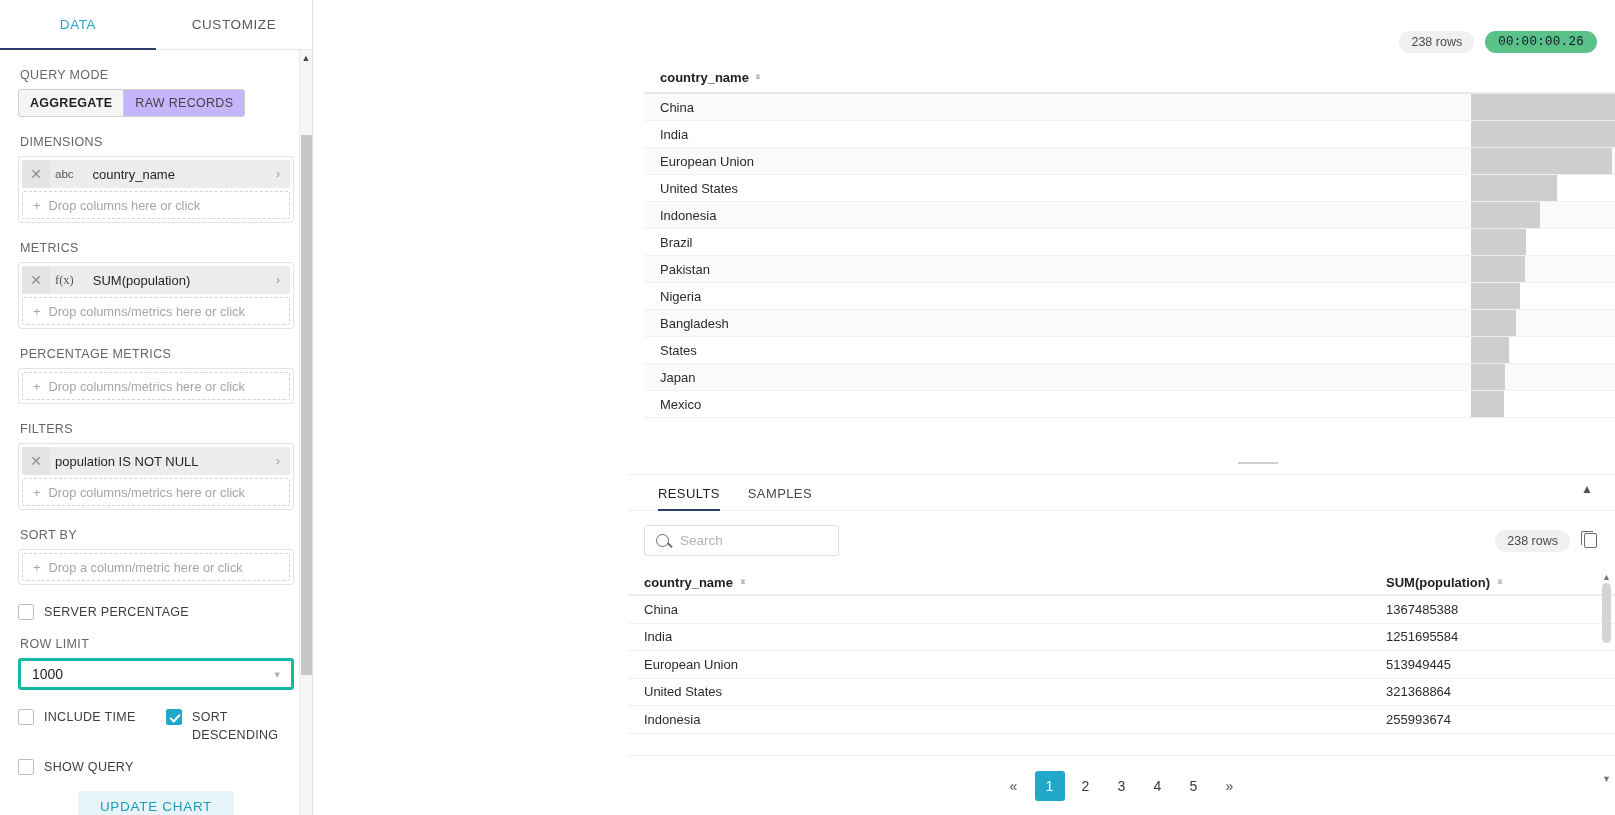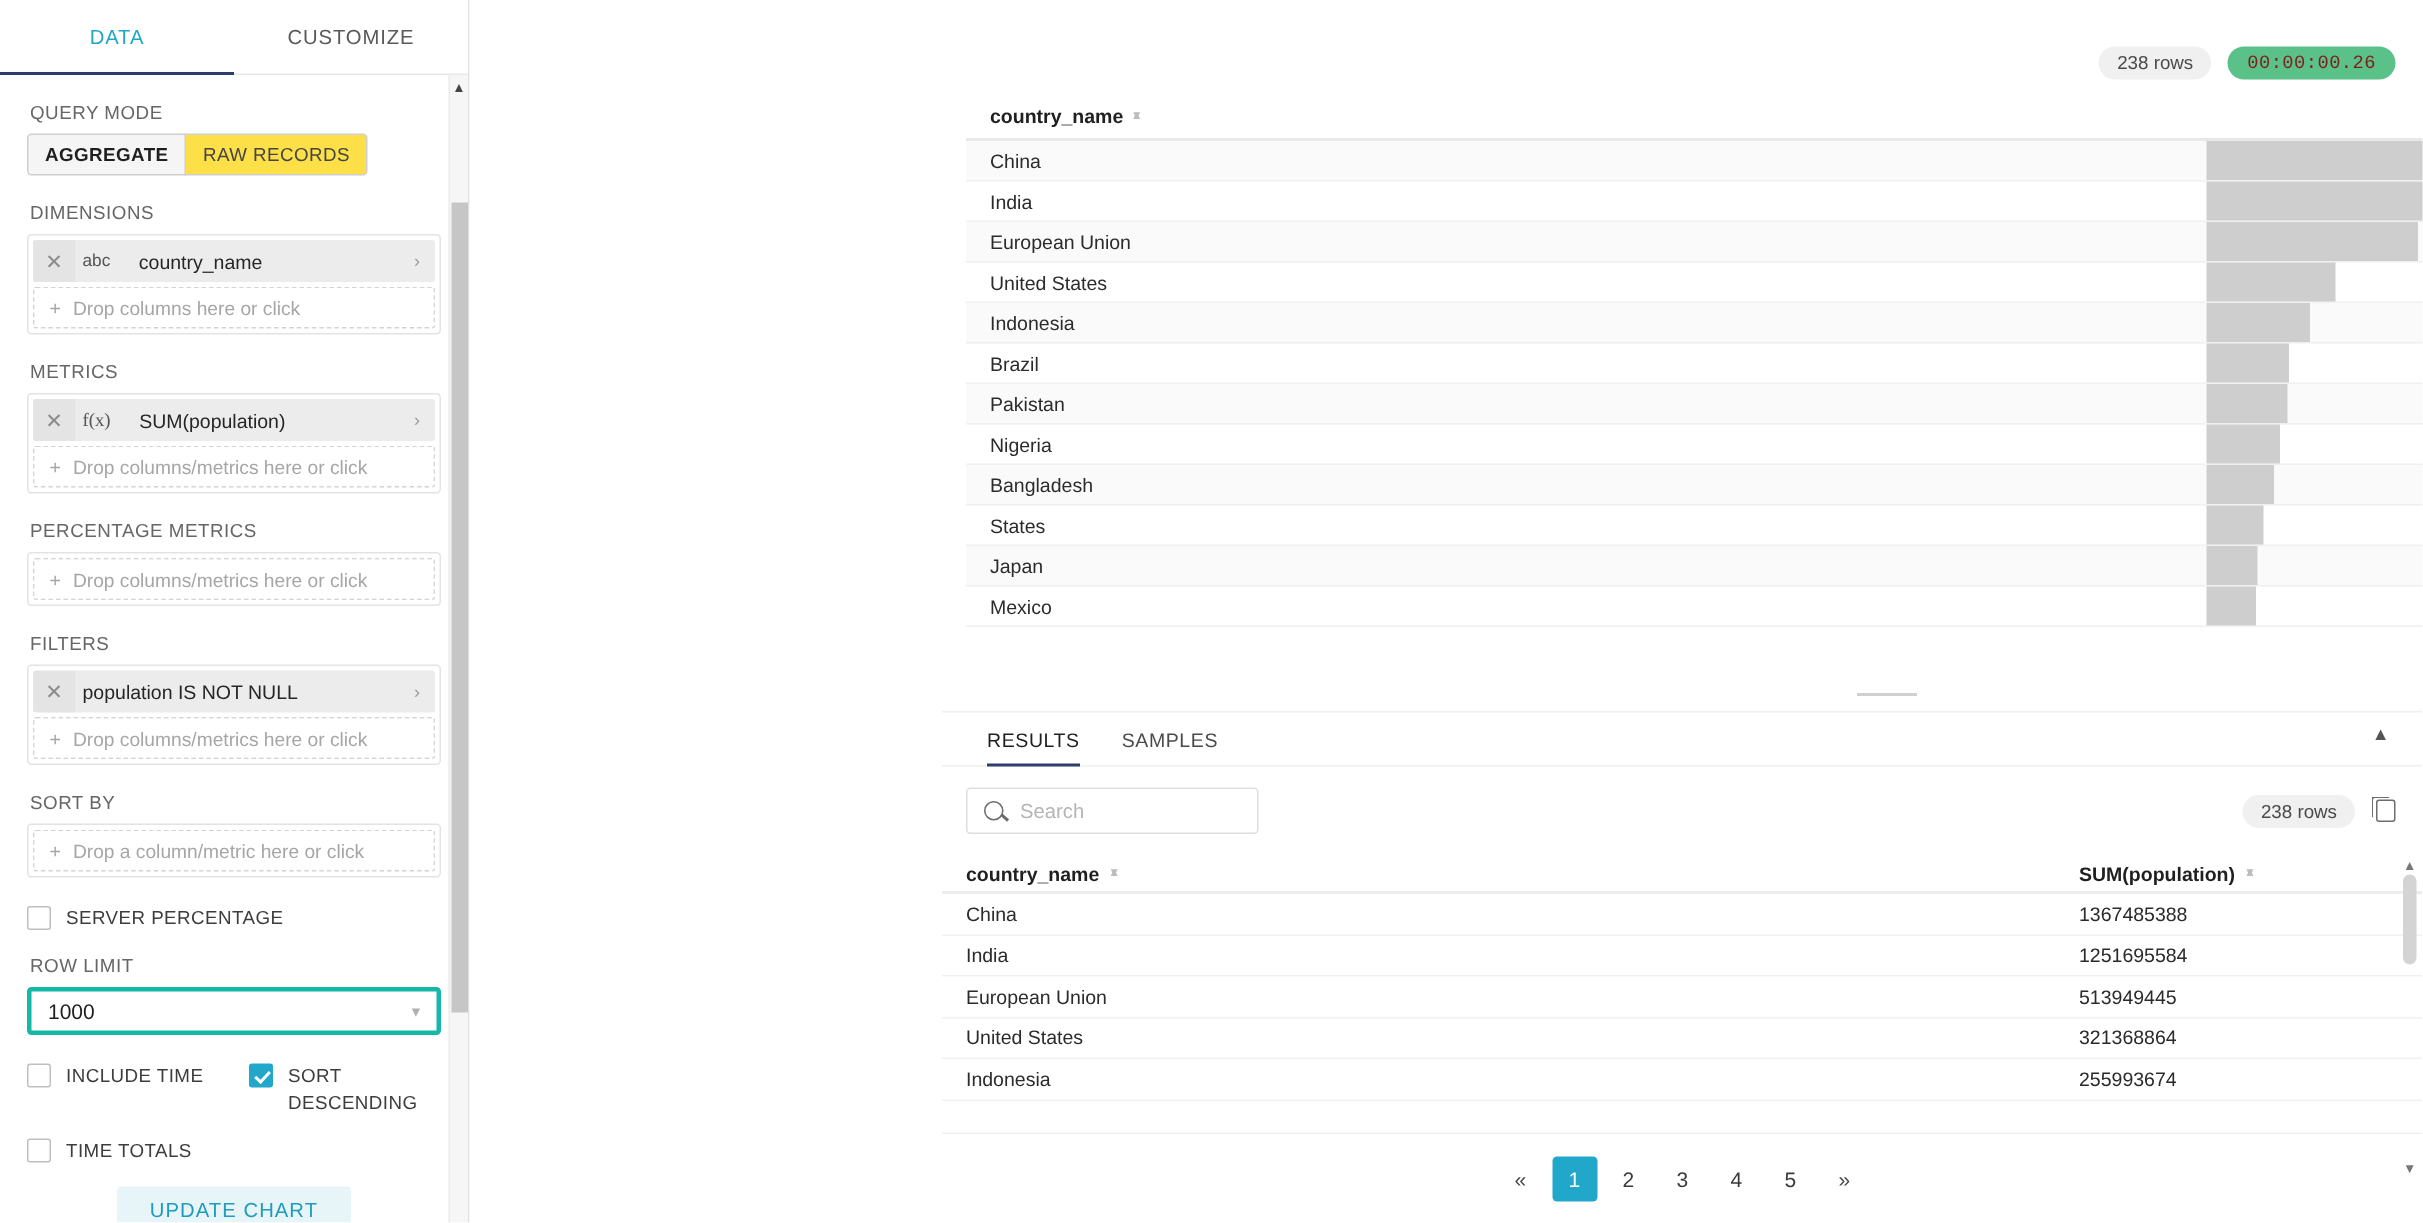--- a/index.html
+++ b/index.html
@@ -53,21 +53,21 @@
   
   .segmented { display: flex; }
   .seg-btn {
     height: 28px; padding: 0 11px;
     border: 1px solid #cfcfcf; background: #fafafa;
     display: flex; align-items: center; justify-content: center;
     font-size: 12.5px; letter-spacing: .3px; cursor: pointer; color: #444;
   }
   .seg-btn + .seg-btn { margin-left: -1px; }
   .seg-btn:first-child { border-radius: 3px 0 0 3px; }
-  .seg-btn:last-child  { border-radius: 0 3px 3px 0; background: #fde047; }
+  .seg-btn:last-child  { border-radius: 0 3px 3px 0; background: #c4b5fd; }
   .seg-btn.active { font-weight: bold; color: #1f1f1f; background: #f5f5f5; z-index: 2; }
 
   
   .dropbox {
     border: 1px solid #e3e3e3; border-radius: 3px; background: #fff;
     padding: 3px; 
   }
   .chip {
     display: flex; align-items: stretch; height: 28px;
     background: #ececec; border-radius: 2px; overflow: hidden;
@@ -147,21 +147,21 @@
   
   #chart-status {
     position: absolute; top: 31px; right: 18px;
     display: flex; align-items: center; gap: 11px;
   }
   .rows-pill {
     background: #f0f0f0; color: #4a4a4a; border-radius: 12px;
     padding: 4px 12px; font-size: 12.5px;
   }
   .timer-pill {
-    background: #5ac189; color: #7f1d1d; border-radius: 12px;
+    background: #5ac189; color: #0f172a; border-radius: 12px;
     padding: 4px 13px; font-size: 12.5px;
     font-family: "Liberation Mono", monospace; letter-spacing: .3px;
   }
 
   
   #chart-area {
     position: absolute; top: 62px; left: 331px; right: 80px;
     height: 370px;
   }
   #chart-table { width: 1204px; position: relative; }
@@ -426,21 +426,21 @@
             <div class="cbrow" style="width:110px">
               <div class="cbox checked"></div>
               <div class="cblabel">SORT DESCENDING</div>
             </div>
           </div>
         </div>
 
         <div class="section" style="margin-bottom:6px">
           <div class="cbrow">
             <div class="cbox"></div>
-            <div class="cblabel">TIME TOTALS</div>
+            <div class="cblabel">SHOW QUERY</div>
           </div>
         </div>
 
         <div class="update-btn-wrap">
           <button class="update-btn">UPDATE CHART</button>
         </div>
 
       </div>
     </div>
 

